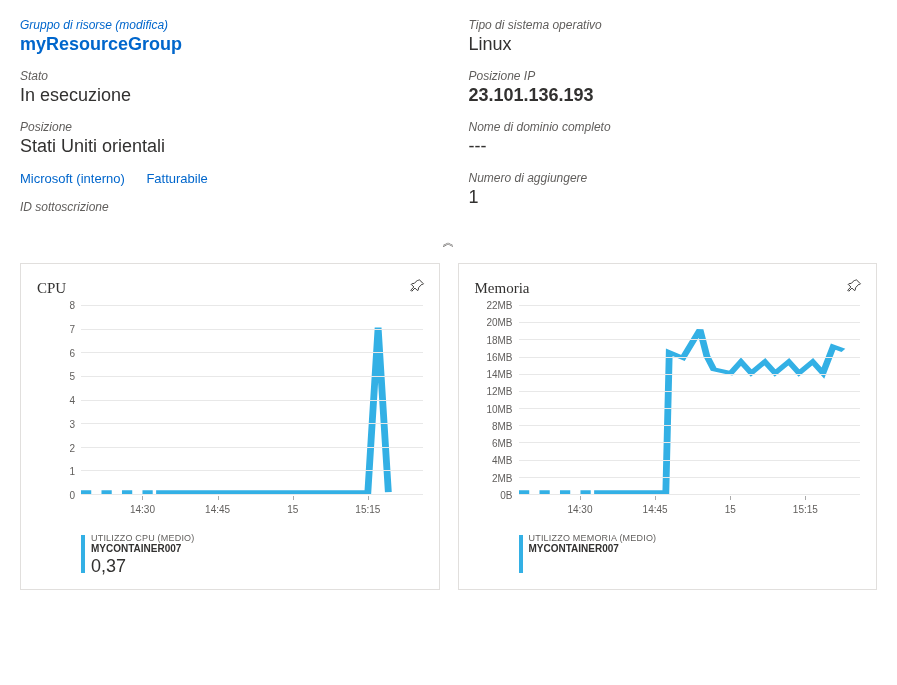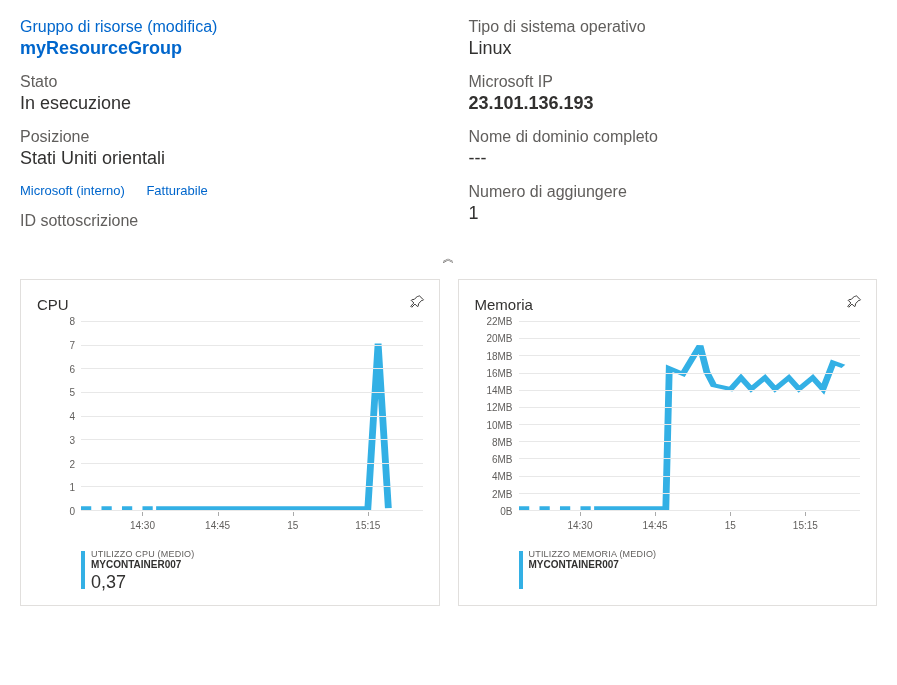--- a/index.html
+++ b/index.html
@@ -9,31 +9,31 @@
     color: #323130;
     background: #fff;
     width: 897px;
     height: 685px;
     padding: 18px 20px;
     overflow: hidden;
   }
   .details { display: flex; gap: 40px; }
   .col { flex: 1; }
   .field { margin-bottom: 14px; }
-  .field-label { color: #605e5c; font-size: 16px; margin-bottom: 2px; }
+  .field-label { color: #605e5c; font-size: 12px; margin-bottom: 2px; font-style: italic; }
   .field-value { font-size: 18px; color: #323130; }
   .link { color: #0066cc; cursor: pointer; }
   .link-bold { color: #0066cc; font-weight: 600; cursor: pointer; }
   .bold { font-weight: 600; }
   .sub-links { margin-top: 2px; }
   .sub-links span { margin-right: 18px; }
   .collapse-row { text-align: center; margin: 6px 0 12px; color: #605e5c; cursor: pointer; font-size: 12px; }
   .cards { display: flex; gap: 18px; }
   .card { flex: 1; border: 1px solid #e1dfdd; padding: 16px 16px 12px; position: relative; }
-  .card-title { font-size: 15px; margin-bottom: 8px; color: #323130; }
+  .card-title { font-size: 15px; margin-bottom: 8px; color: #323130; font-family: Liberation Serif, serif; }
   .pin { position: absolute; top: 14px; right: 14px; cursor: pointer; fill: none; stroke: #323130; stroke-width: 1.2; }
   .chart { position: relative; height: 220px; margin-bottom: 8px; }
   .y-axis { position: absolute; left: 0; top: 0; bottom: 30px; width: 42px; }
   .y-tick { position: absolute; right: 4px; font-size: 10px; color: #605e5c; transform: translateY(-50%); }
   .plot { position: absolute; left: 44px; right: 0; top: 0; bottom: 30px; border-bottom: 1px solid #ccc; }
   .grid-line { position: absolute; left: 0; right: 0; height: 1px; background: #e8e8e8; }
   .x-axis { position: absolute; left: 44px; right: 0; bottom: 0; height: 28px; }
   .x-tick { position: absolute; bottom: 10px; font-size: 10px; color: #605e5c; transform: translateX(-50%); }
   .x-mark { position: absolute; bottom: 25px; width: 1px; height: 4px; background: #aaa; }
   .data-line { position: absolute; left: 0; top: 0; width: 100%; height: 100%; }
@@ -71,21 +71,21 @@
     <div class="field">
       <div class="field-label">ID sottoscrizione</div>
     </div>
   </div>
   <div class="col">
     <div class="field">
       <div class="field-label">Tipo di sistema operativo</div>
       <div class="field-value">Linux</div>
     </div>
     <div class="field">
-      <div class="field-label">Microsoft IP</div>
+      <div class="field-label">Posizione IP</div>
       <div class="field-value bold">23.101.136.193</div>
     </div>
     <div class="field">
       <div class="field-label">Nome di dominio completo</div>
       <div class="field-value">---</div>
     </div>
     <div class="field">
       <div class="field-label">Numero di aggiungere</div>
       <div class="field-value">1</div>
     </div>

